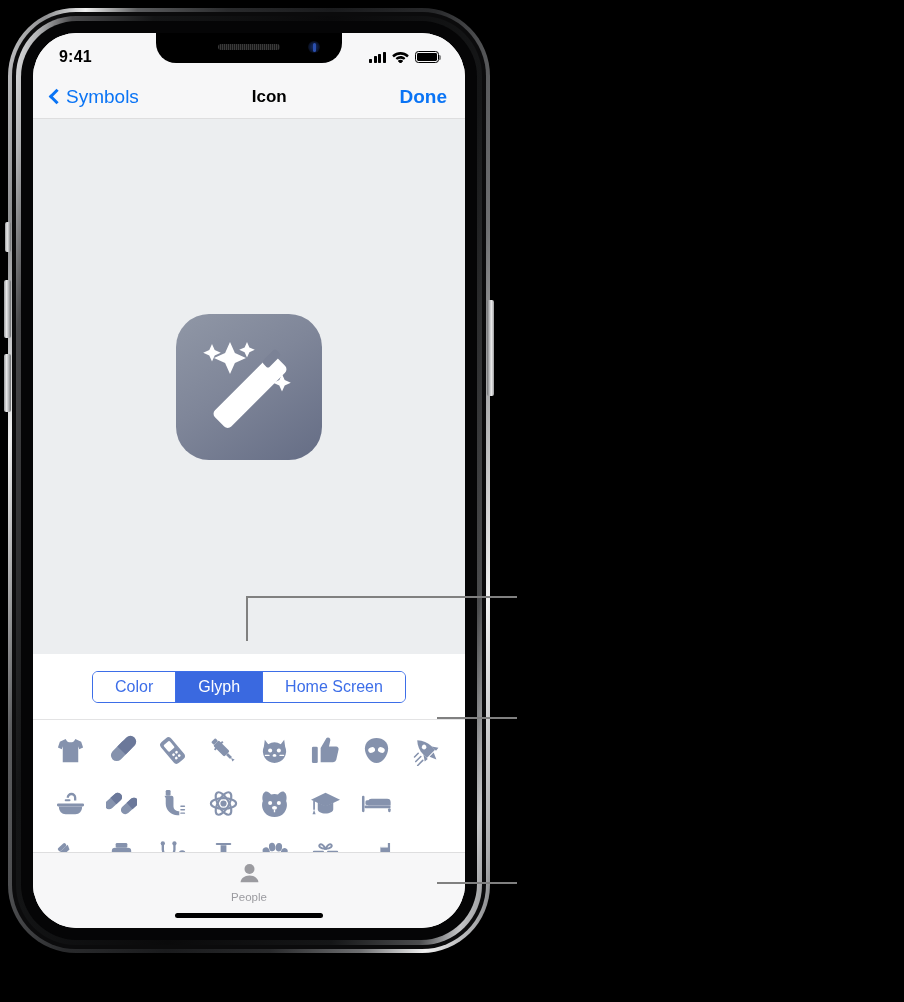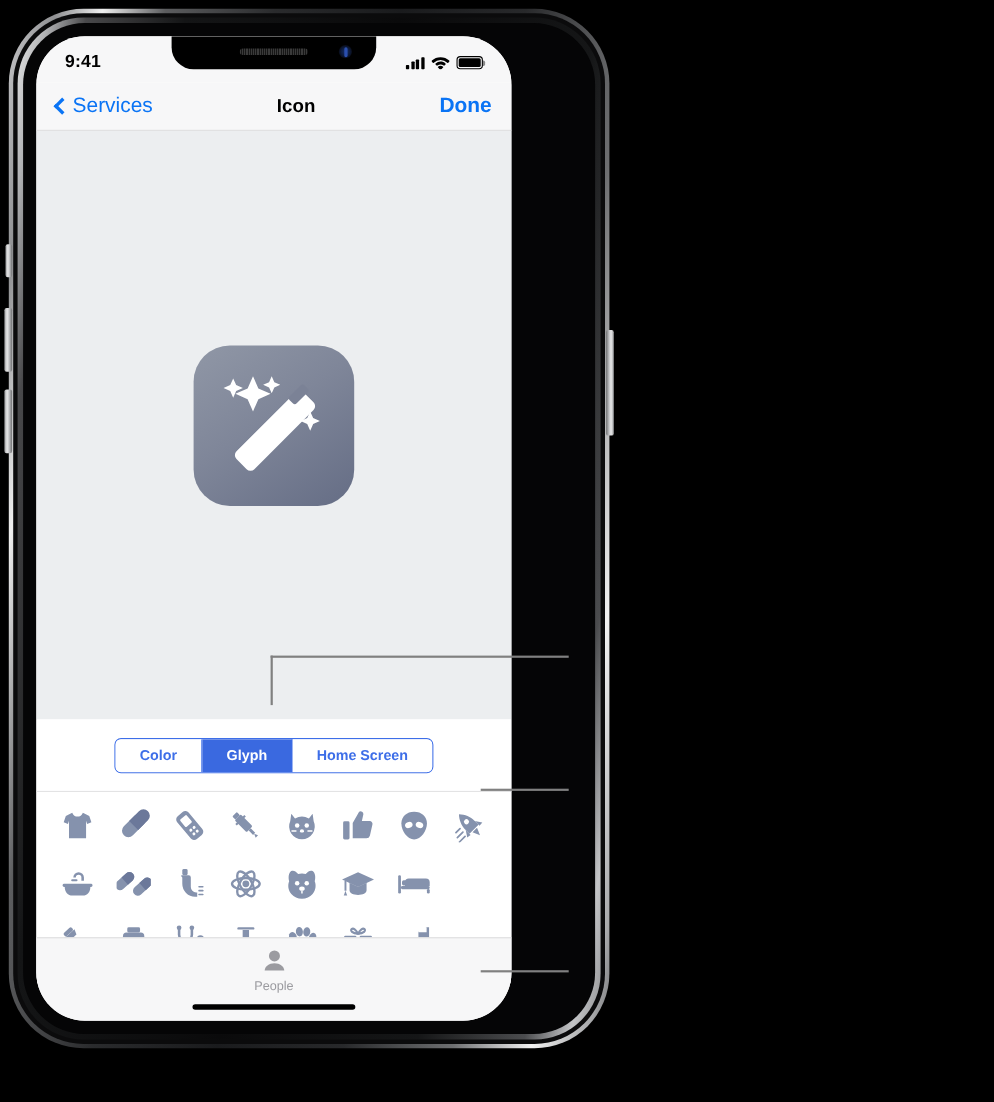--- a/index.html
+++ b/index.html
@@ -2,21 +2,21 @@
 <html><head>
 <meta charset="utf-8">
 <style>
   * { margin:0; padding:0; box-sizing:border-box; }
   html,body{ width:904px; height:1002px; background:#000; overflow:hidden;
     font-family:"Liberation Sans", sans-serif; }
 
   #root { position:relative; width:904px; height:1002px; background:#000; }
 
   
-  .phone { position:absolute; left:8px; top:8px; width:546px; height:945px; }
+  .phone { position:absolute; left:8px; top:8px; width:482px; height:945px; }
 
   .bezel-outer{ position:absolute; inset:0; border-radius:68px;
     background:linear-gradient(100deg,#c9c9cb 0%,#8f9092 6%,#efefef 12%,#5c5d5f 20%,
       #2a2b2d 34%,#1a1b1d 50%,#28292b 66%,#6e6f71 80%,#f2f2f2 90%,#a9aaac 97%,#6b6c6e 100%); }
   .bezel-mid{ position:absolute; left:4px; top:4px; right:4px; bottom:4px;
     border-radius:64px; background:#0b0b0c; }
   .bezel-gloss{ position:absolute; left:8px; top:8px; right:8px; bottom:8px;
     border-radius:60px;
     background:linear-gradient(100deg,#e9e9ea 0%,#b1b2b4 4%,#49494b 9%,
       #141516 22%,#0a0a0b 50%,#151617 76%,#4b4c4e 90%,#c4c5c7 96%,#8d8e90 100%); }
@@ -77,23 +77,23 @@
     display:flex; align-items:center; justify-content:center; }
   .appicon{ width:146px; height:146px; border-radius:33px;
     background:linear-gradient(145deg,#9097a6 0%,#7f8699 45%,#656d85 100%);
     position:relative; display:flex; align-items:center; justify-content:center; }
 
   
   .segwrap{ position:absolute; top:621px; left:0; right:0; height:66px; background:#fff;
     display:flex; align-items:center; justify-content:center; border-bottom:1px solid #e3e3e4; }
   .segment{ display:flex; height:32px; border:1.6px solid #3d6ee8; border-radius:6px;
     overflow:hidden; }
-  .seg{ display:flex; align-items:center; justify-content:center; font-size:13px;
+  .seg{ display:flex; align-items:center; justify-content:center; font-size:16px;
     color:#3d6ee8; background:#fff; padding:0 22px; cursor:pointer;
-    border-right:1.6px solid #3d6ee8; white-space:nowrap;font-weight:bold; }
+    border-right:1.6px solid #3d6ee8; white-space:nowrap; }
   .seg:last-child{ border-right:none; }
   .seg.active{ background:#3a69e0; color:#fff; }
 
   
   .glyphs{ position:absolute; top:687px; left:0; right:0; height:174px; background:#fff;
     padding:4px 12px 0 12px; }
   .grow{ display:flex; height:53px; }
   .gcell{ flex:0 0 12.5%; display:flex; align-items:center; justify-content:center; cursor:pointer; }
   .gcell svg{ width:31px; height:31px; fill:#8592ad; }
 
@@ -155,21 +155,21 @@
           </svg>
           <div class="batt">
               <span></span>
             </div>
         </div>
       </div>
 
       <div class="navbar">
         <div class="nav-back">
           <span class="chev"></span>
-          <span>Services</span>
+          <span>Symbols</span>
         </div>
         <div class="nav-title">Icon</div>
         <div class="nav-done">Done</div>
       </div>
 
       <div class="preview">
         <div class="appicon">
           <svg width="146" height="146" viewBox="0 0 146 146">
             <g fill="#ffffff">
               <rect x="31" y="66" width="86" height="23" rx="5" transform="rotate(-45 74 77.5)"></rect>

